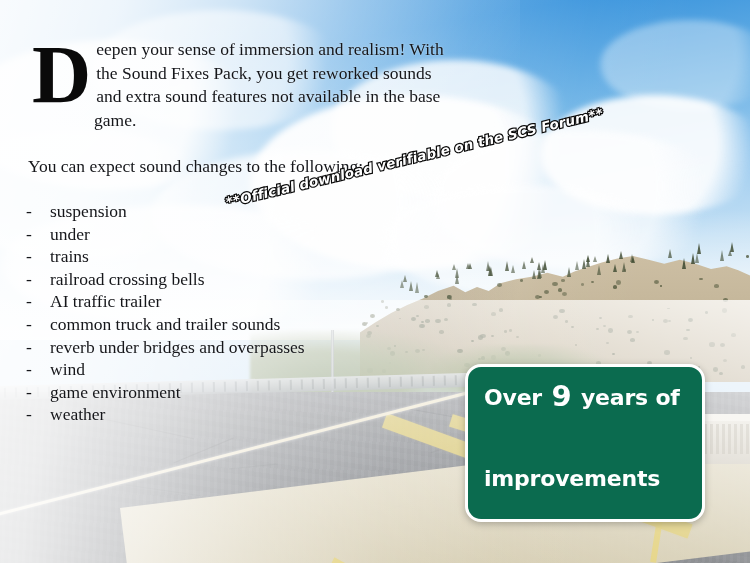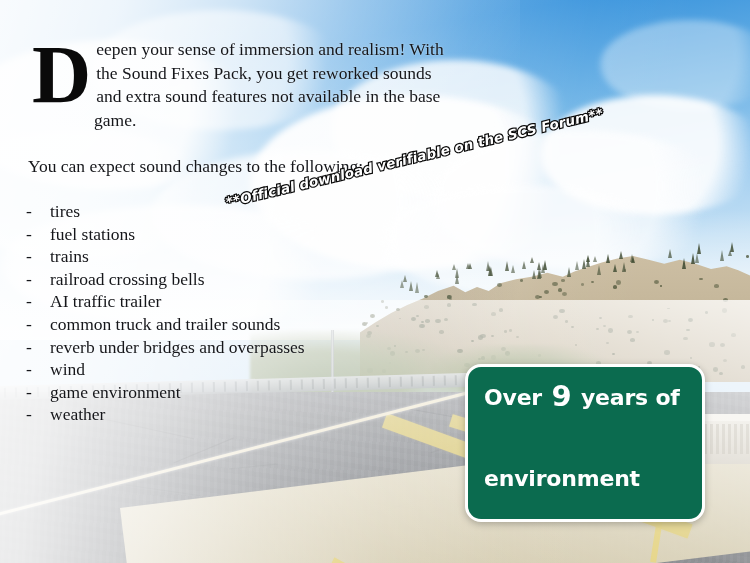--- a/index.html
+++ b/index.html
@@ -652,37 +652,37 @@
   <div class="content">
 
     <div class="intro">
       <span class="dropcap">D</span>
       <div class="intro-text">eepen your sense of immersion and realism! With the Sound Fixes Pack, you get reworked sounds and extra sound features not available in the base game.</div>
     </div>
 
     <div class="lead">You can expect sound changes to the following:</div>
 
     <ul class="feature-list" id="feature-list">
-        <li><span class="dash">-</span><span>tires</span></li>
-        <li><span class="dash">-</span><span>fuel stations</span></li>
+        <li><span class="dash">-</span><span>suspension</span></li>
+        <li><span class="dash">-</span><span>under</span></li>
         <li><span class="dash">-</span><span>trains</span></li>
         <li><span class="dash">-</span><span>railroad crossing bells</span></li>
         <li><span class="dash">-</span><span>AI traffic trailer</span></li>
         <li><span class="dash">-</span><span>common truck and trailer sounds</span></li>
         <li><span class="dash">-</span><span>reverb under bridges and overpasses</span></li>
         <li><span class="dash">-</span><span>wind</span></li>
         <li><span class="dash">-</span><span>game environment</span></li>
         <li><span class="dash">-</span><span>weather</span></li>
       </ul>
 
     <div class="banner">**Official download verifiable on the SCS Forum**</div>
 
     <div class="sign">
       <div class="sign-text">
         <span>Over </span><span class="sign-num">9</span><span> years of</span><br>
         <br>
         <br>
-        <span>environment</span>
+        <span>improvements</span>
       </div>
     </div>
 
   </div>
 </div>
 
 </body></html>

